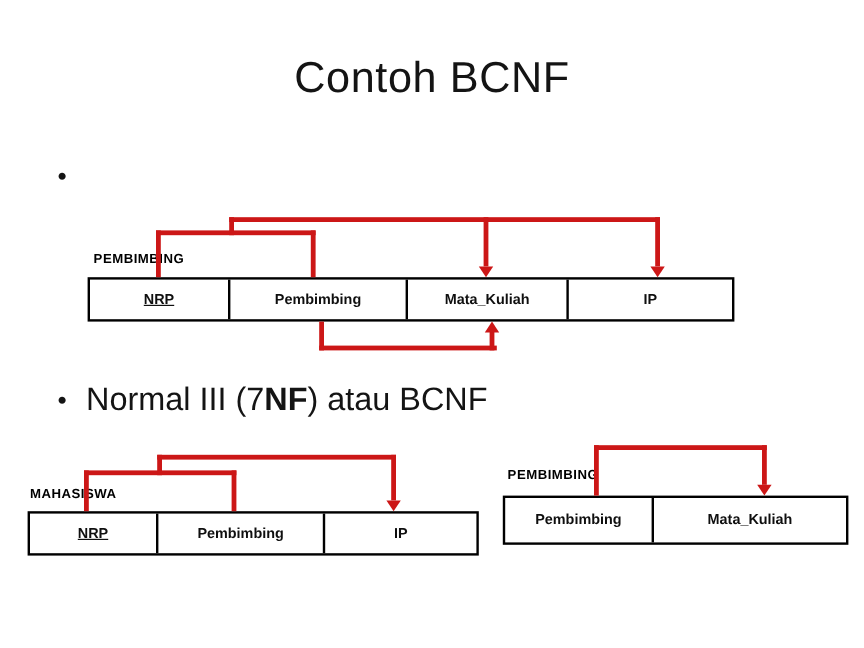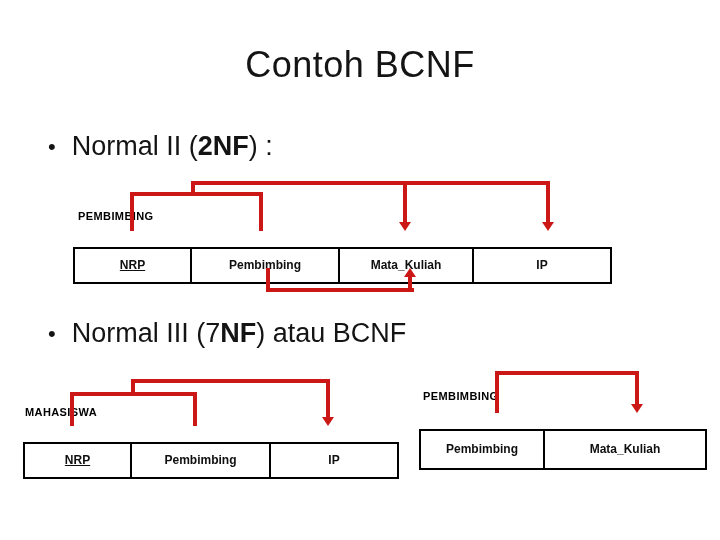--- a/index.html
+++ b/index.html
@@ -42,21 +42,20 @@
     letter-spacing:0.4px;
     line-height:13px;
     color:#000;
   }
   .tbl{
     position:absolute;
     display:flex;
     border:2px solid var(--border);
     box-sizing:border-box;
     background:#fff;
-    margin-top:16px;
   }
   .cell{
     box-sizing:border-box;
     border-right:2px solid var(--border);
     text-align:center;
     font-size:12px;font-weight:700;
     overflow:hidden;
     white-space:nowrap;
   }
   .cell:last-child{border-right:none;}
@@ -82,21 +81,20 @@
 </style>
 </head>
 <body>
 
 <div class="slide">
 
   <h1 class="title">Contoh BCNF</h1>
 
   <div class="bullet b1">
     <span class="marker">•</span>
-    <span><span>Normal II (</span><b>2NF</b><span>) :</span></span>
   </div>
 
   <div class="tbl-label" style="left:78px;top:210px;">PEMBIMBING</div>
 
   <div class="tbl t1" style="left:73px;top:231px;width:539px;height:37px;">
     <div class="cell key" style="width:117px;">NRP</div>
     <div class="cell" style="width:148px;">Pembimbing</div>
     <div class="cell" style="width:134px;">Mata_Kuliah</div>
     <div class="cell" style="width:136px;">IP</div>
   </div>

